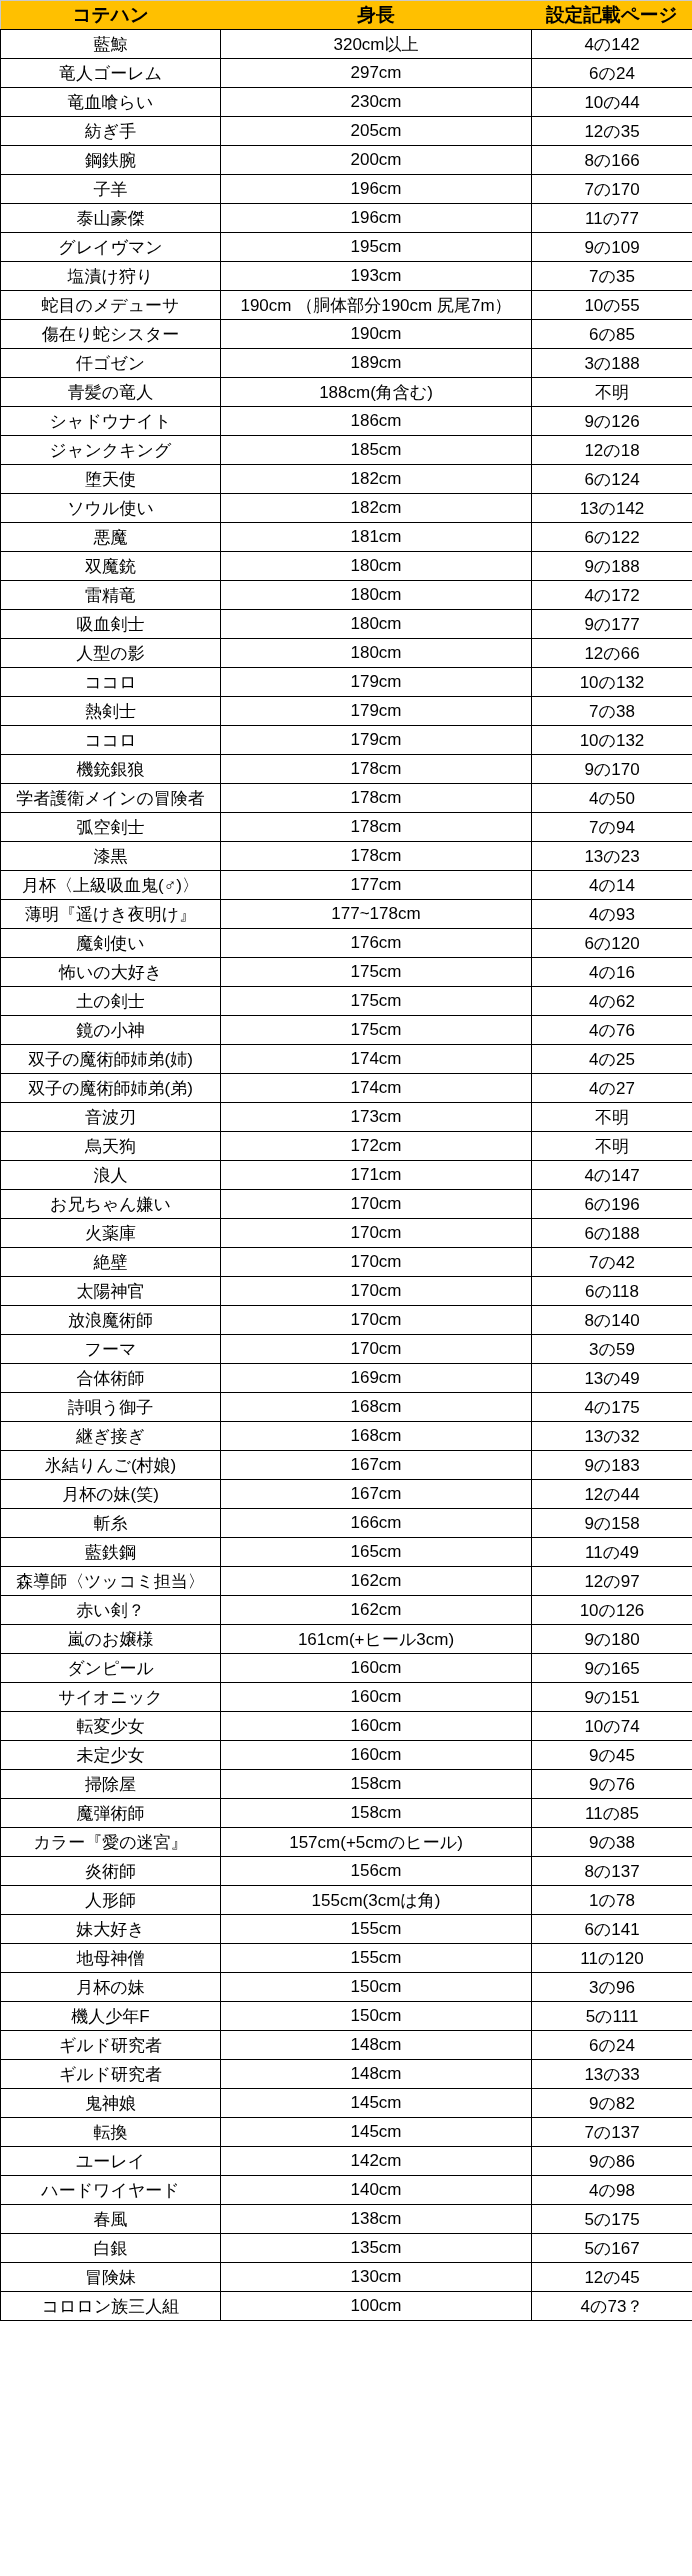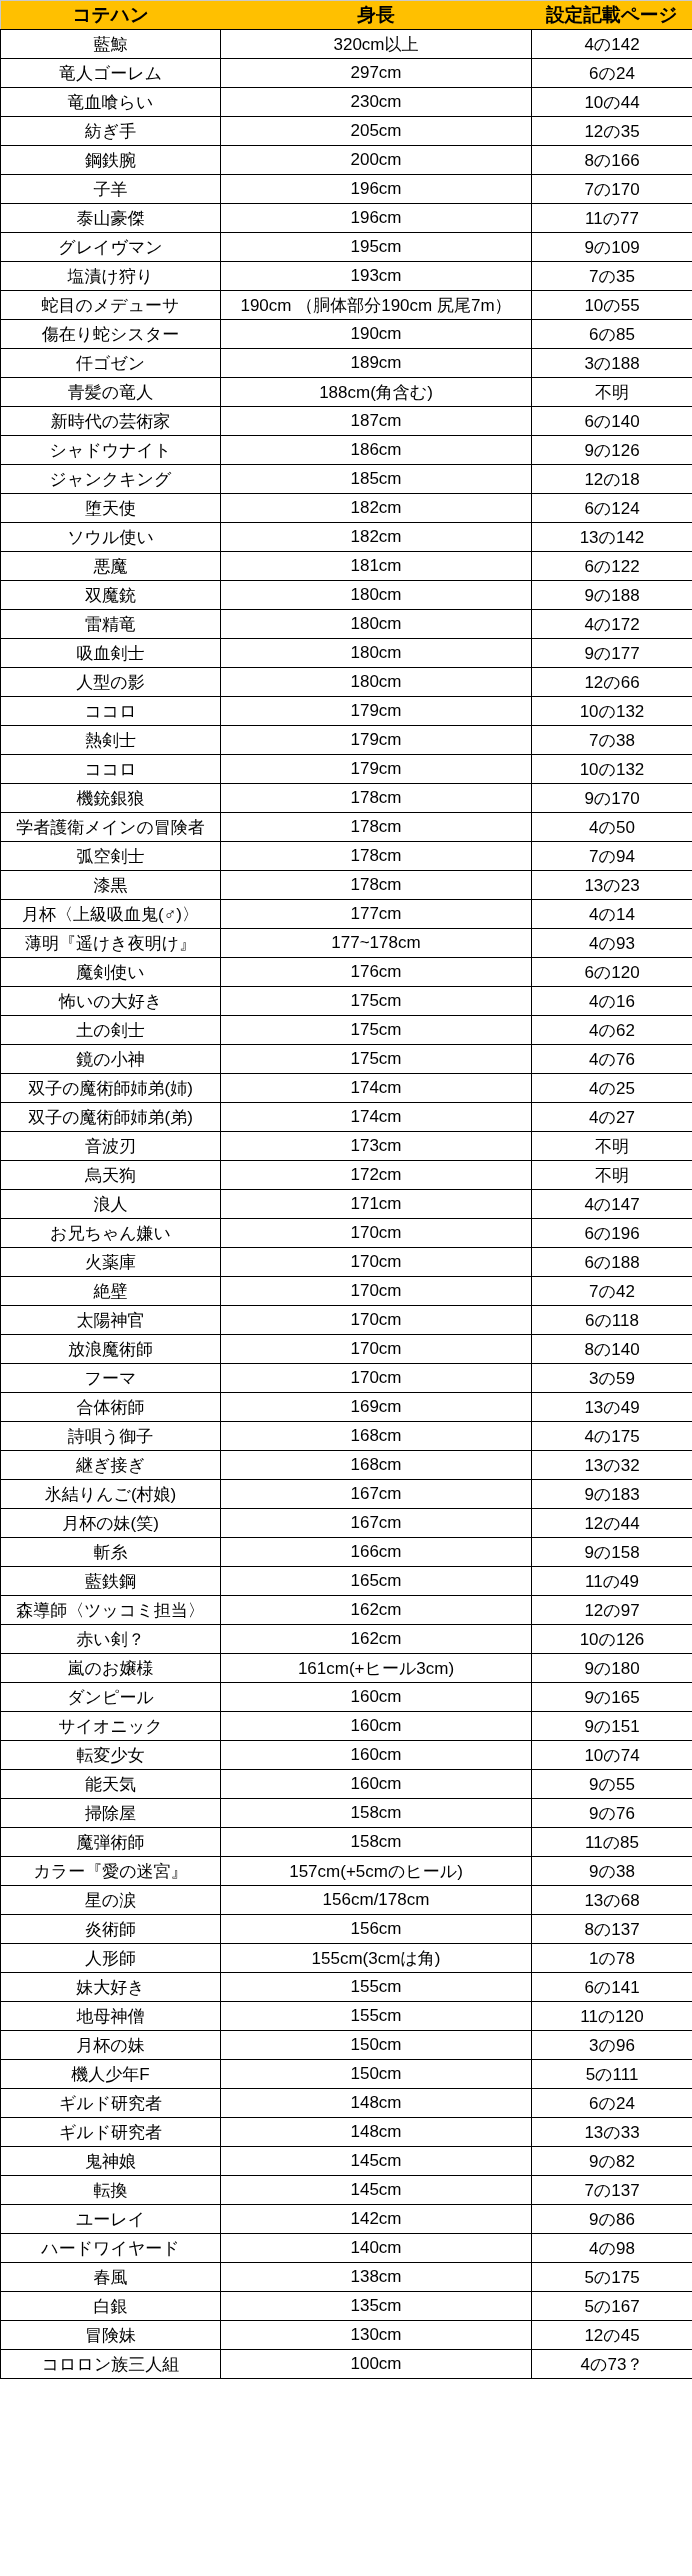--- a/index.html
+++ b/index.html
@@ -92,25 +92,20 @@
           <td>仟ゴゼン</td>
           <td>189cm</td>
           <td>3の188</td>
         </tr>
         <tr>
           <td>青髪の竜人</td>
           <td>188cm(角含む)</td>
           <td>不明</td>
         </tr>
         <tr>
-          <td>新時代の芸術家</td>
-          <td>187cm</td>
-          <td>6の140</td>
-        </tr>
-        <tr>
           <td>シャドウナイト</td>
           <td>186cm</td>
           <td>9の126</td>
         </tr>
         <tr>
           <td>ジャンクキング</td>
           <td>185cm</td>
           <td>12の18</td>
         </tr>
         <tr>
@@ -327,43 +322,38 @@
           <td>サイオニック</td>
           <td>160cm</td>
           <td>9の151</td>
         </tr>
         <tr>
           <td>転変少女</td>
           <td>160cm</td>
           <td>10の74</td>
         </tr>
         <tr>
-          <td>能天気</td>
+          <td>未定少女</td>
           <td>160cm</td>
-          <td>9の55</td>
+          <td>9の45</td>
         </tr>
         <tr>
           <td>掃除屋</td>
           <td>158cm</td>
           <td>9の76</td>
         </tr>
         <tr>
           <td>魔弾術師</td>
           <td>158cm</td>
           <td>11の85</td>
         </tr>
         <tr>
           <td>カラー『愛の迷宮』</td>
           <td>157cm(+5cmのヒール)</td>
           <td>9の38</td>
-        </tr>
-        <tr>
-          <td>星の涙</td>
-          <td>156cm/178cm</td>
-          <td>13の68</td>
         </tr>
         <tr>
           <td>炎術師</td>
           <td>156cm</td>
           <td>8の137</td>
         </tr>
         <tr>
           <td>人形師</td>
           <td>155cm(3cmは角)</td>
           <td>1の78</td>

